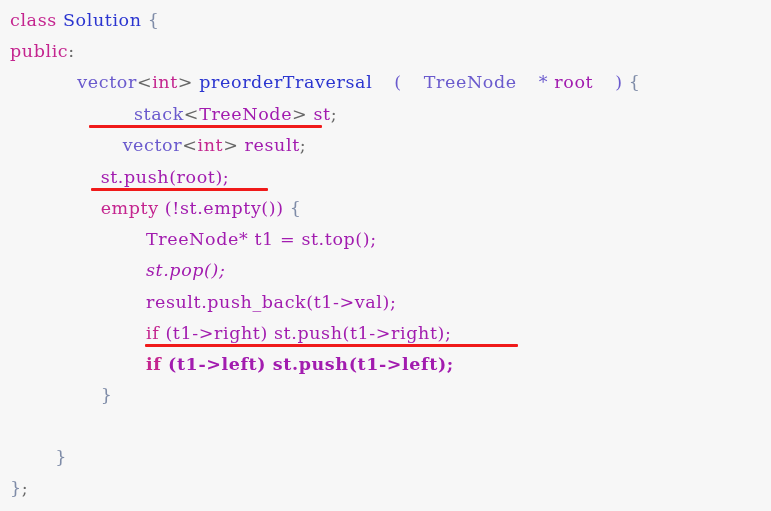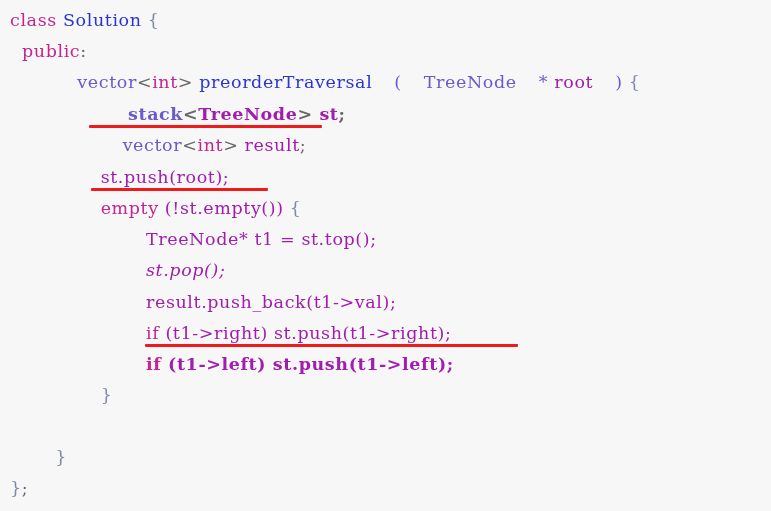--- a/index.html
+++ b/index.html
@@ -45,23 +45,23 @@
     background: #f01a1a;
     border-radius: 1px;
   }
 </style>
 </head>
 <body>
 
 <div id="code-view">
   <div id="code-lines">
       <div class="code-line" style="top: 5px; left: 10px;"><span class="tok kw">class</span><span class="tok plain"> </span><span class="tok cls">Solution</span><span class="tok plain"> </span><span class="tok brace">{</span></div>
-      <div class="code-line" style="top: 36px; left: 22px;"><span class="tok kw">public</span><span class="tok punct">:</span></div>
+      <div class="code-line" style="top: 36px; left: 10px;"><span class="tok kw">public</span><span class="tok punct">:</span></div>
       <div class="code-line" style="top: 67px; left: 55.32px;"><span class="tok type">vector</span><span class="tok punct">&lt;</span><span class="tok kw">int</span><span class="tok punct">&gt;</span><span class="tok plain"> </span><span class="tok fn">preorderTraversal</span><span class="tok type">(</span><span class="tok type">TreeNode</span><span class="tok type">*</span><span class="tok plain"> </span><span class="tok plain">root</span><span class="tok type">)</span><span class="tok plain"> </span><span class="tok brace">{</span></div>
-      <div class="code-line" style="top: 99px; left: 106px; font-weight: bold;"><span class="tok type">stack</span><span class="tok punct">&lt;</span><span class="tok plain">TreeNode</span><span class="tok punct">&gt;</span><span class="tok plain"> </span><span class="tok plain">st</span><span class="tok punct">;</span></div>
+      <div class="code-line" style="top: 99px; left: 112px;"><span class="tok type">stack</span><span class="tok punct">&lt;</span><span class="tok plain">TreeNode</span><span class="tok punct">&gt;</span><span class="tok plain"> </span><span class="tok plain">st</span><span class="tok punct">;</span></div>
       <div class="code-line" style="top: 130px; left: 100.64px;"><span class="tok type">vector</span><span class="tok punct">&lt;</span><span class="tok kw">int</span><span class="tok punct">&gt;</span><span class="tok plain"> </span><span class="tok plain">result</span><span class="tok punct">;</span></div>
       <div class="code-line" style="top: 162px; left: 100.64px;"><span class="tok plain">st.push(root);</span></div>
       <div class="code-line" style="top: 193px; left: 100.64px;"><span class="tok kw">empty</span><span class="tok plain"> (!st.empty())</span><span class="tok plain"> </span><span class="tok brace">{</span></div>
       <div class="code-line" style="top: 224px; left: 145.96px;"><span class="tok plain">TreeNode* t1 = st.top();</span></div>
       <div class="code-line" style="top: 255px; left: 145.96px; font-style: italic;"><span class="tok plain">st.pop();</span></div>
       <div class="code-line" style="top: 287px; left: 145.96px;"><span class="tok plain">result.push_back(t1-&gt;val);</span></div>
       <div class="code-line" style="top: 318px; left: 145.96px;"><span class="tok kw">if</span><span class="tok plain"> (t1-&gt;right) st.push(t1-&gt;right);</span></div>
       <div class="code-line" style="top: 349px; left: 145.96px; font-weight: bold;"><span class="tok kw">if</span><span class="tok plain"> (t1-&gt;left) st.push(t1-&gt;left);</span></div>
       <div class="code-line" style="top: 380px; left: 100.64px;"><span class="tok brace">}</span></div>
       <div class="code-line" style="top: 442px; left: 55.32px;"><span class="tok brace">}</span></div>

